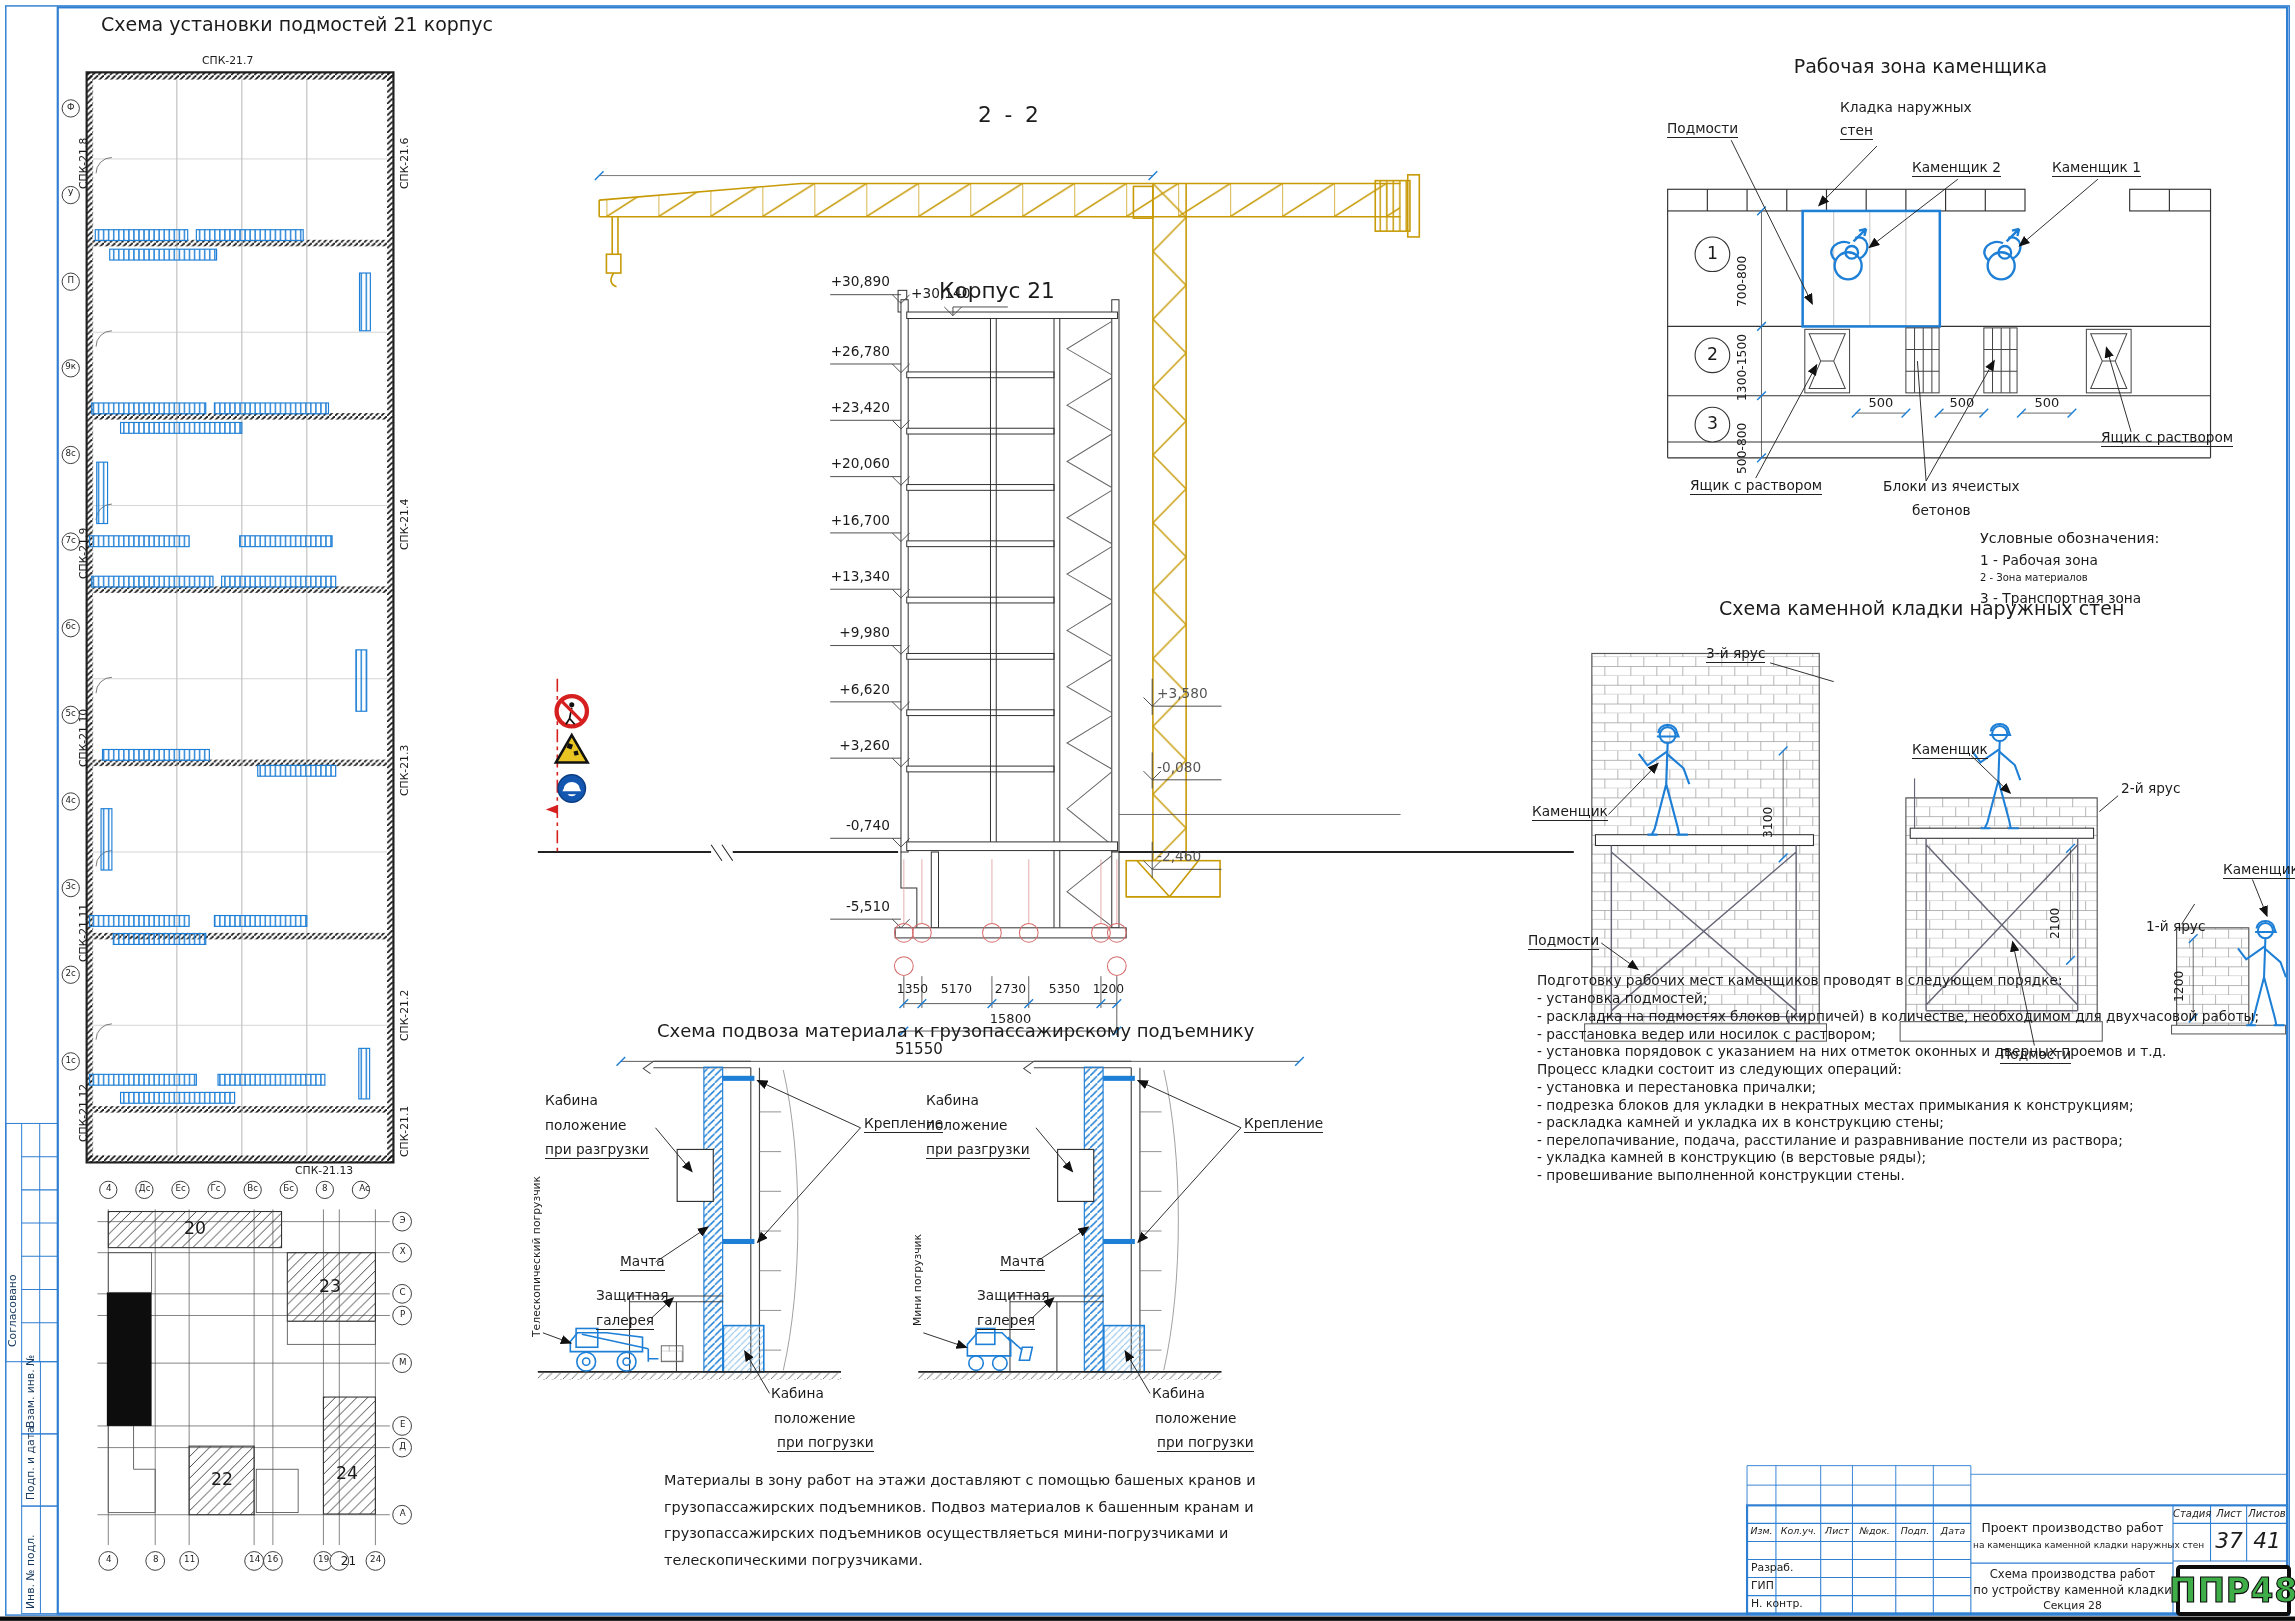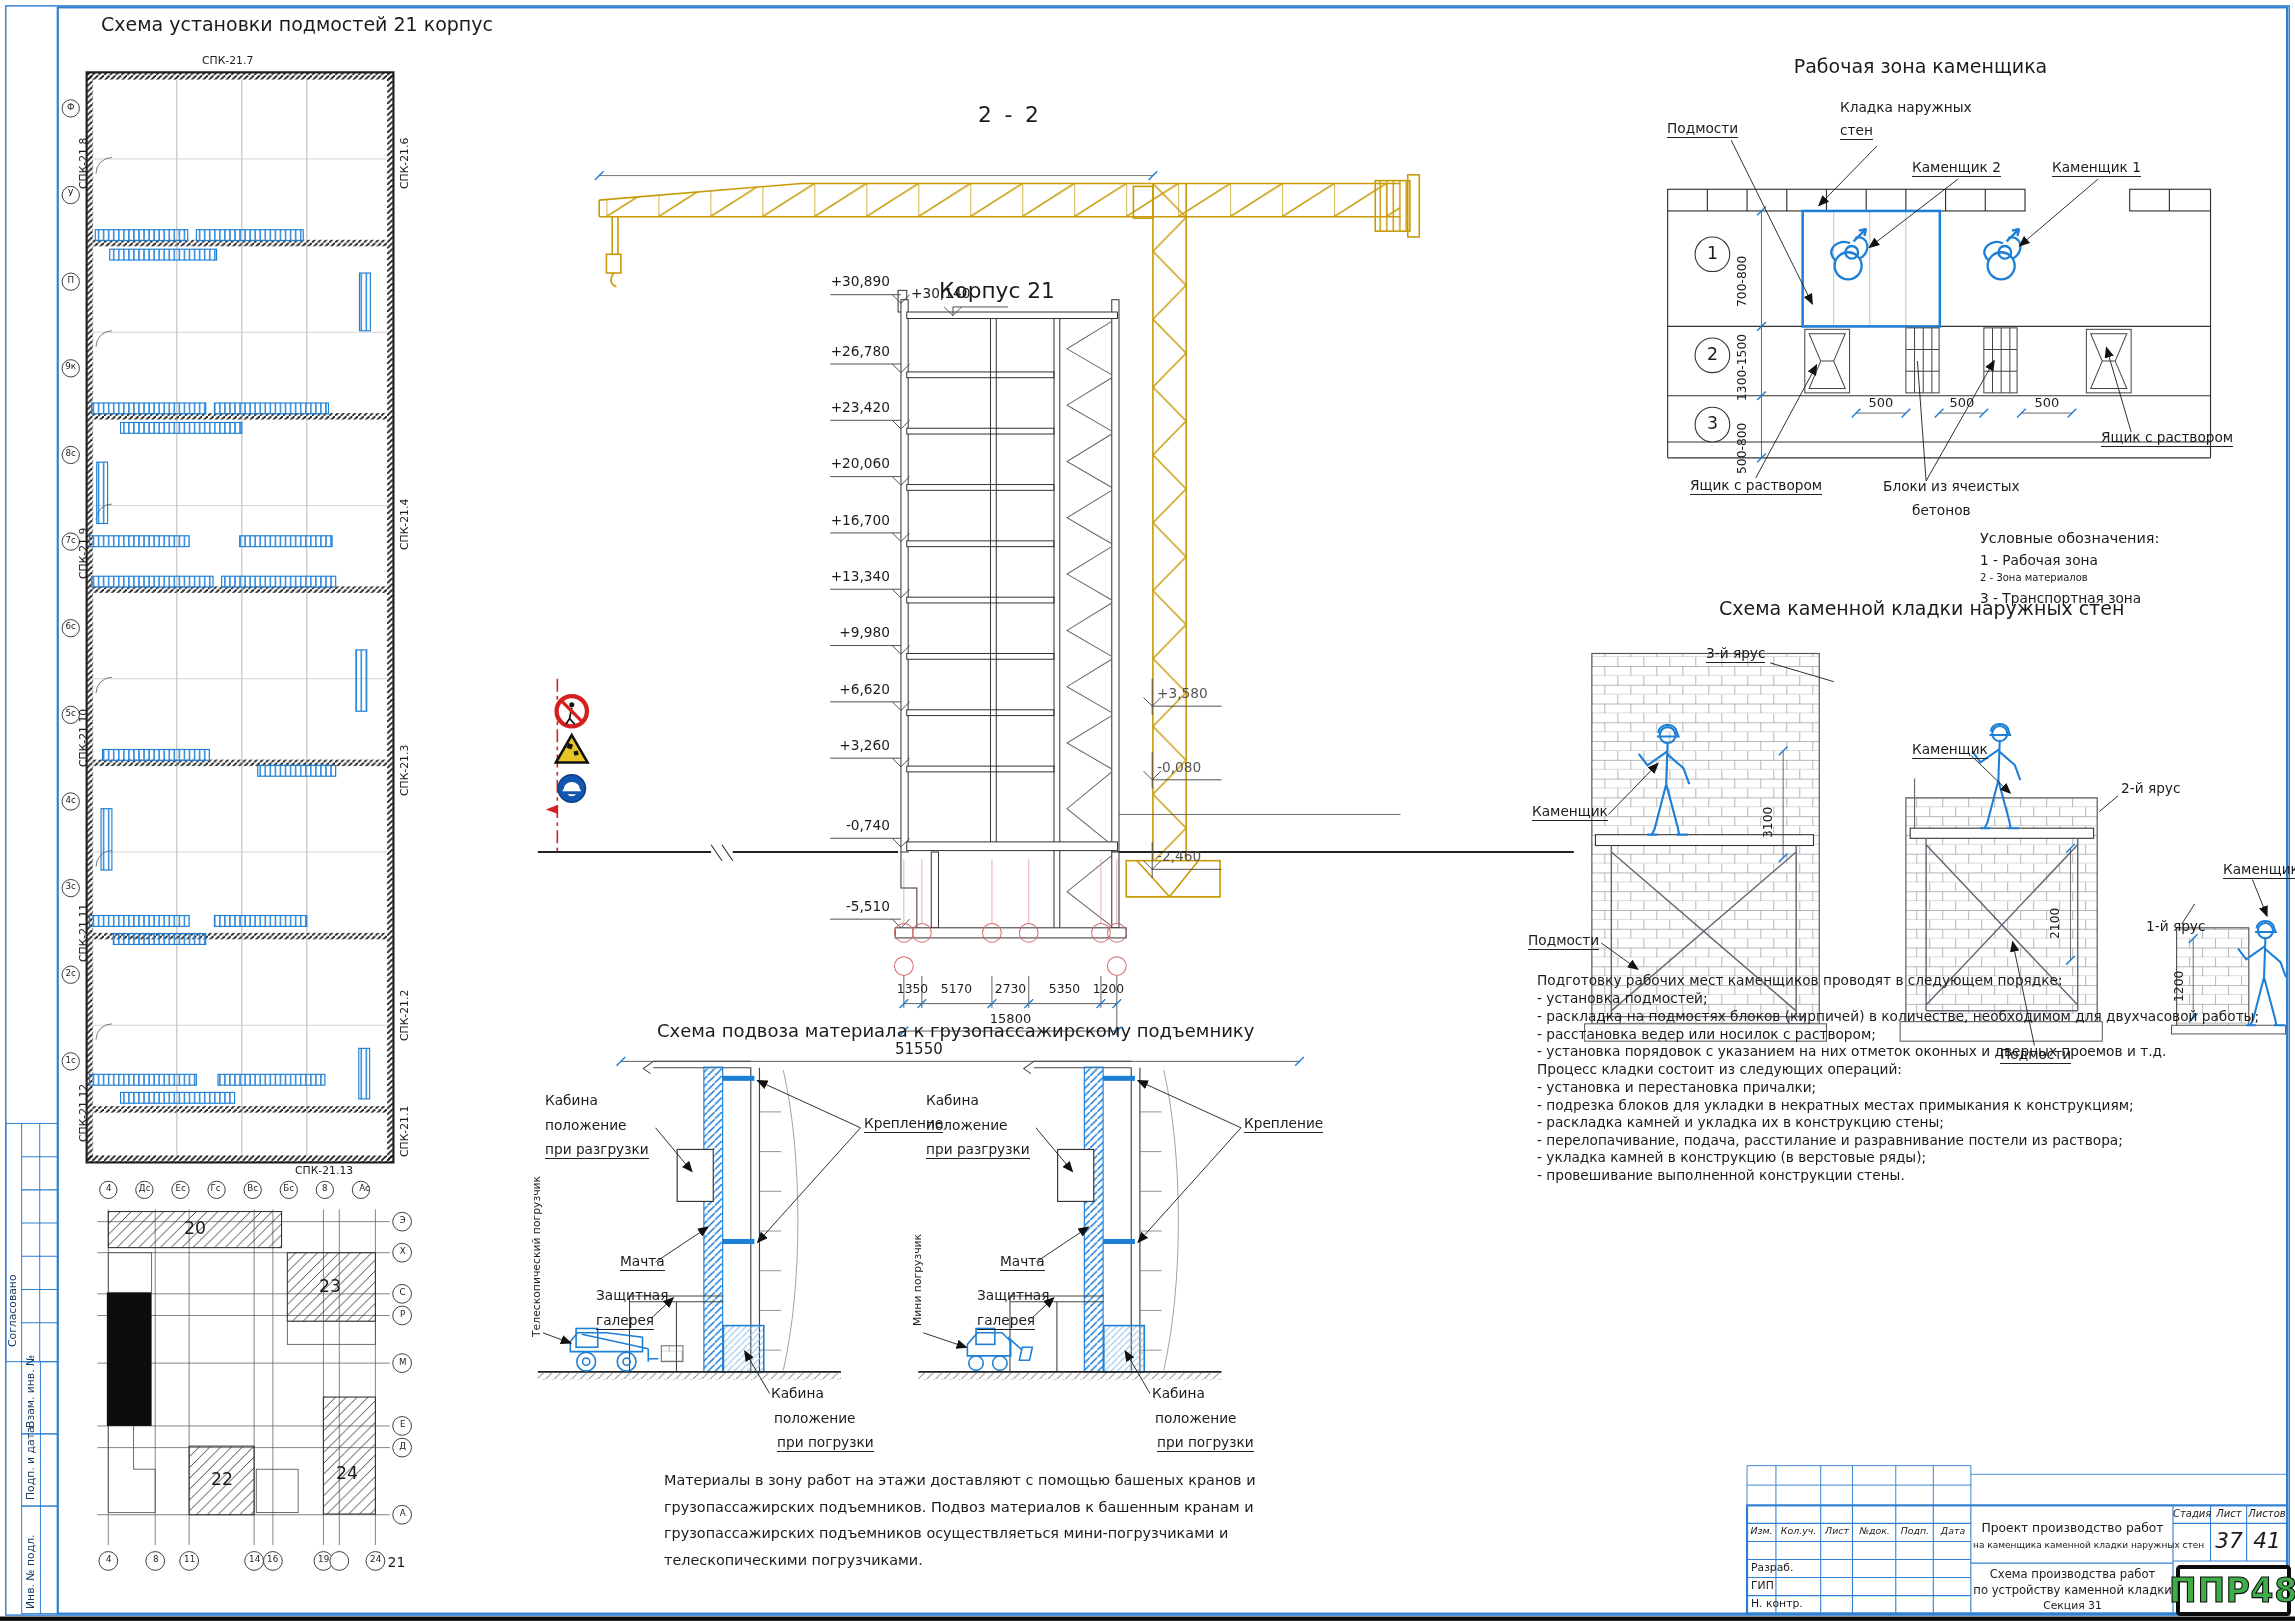--- a/index.html
+++ b/index.html
@@ -529,21 +529,21 @@
 <span class="t" style="left:184px;top:1219px;font-size:17.3px;">20</span>
 <span class="t" style="left:319px;top:1277px;font-size:17.3px;">23</span>
 <span class="t" style="left:211px;top:1470px;font-size:17.3px;">22</span>
 <span class="t" style="left:336px;top:1464px;font-size:17.3px;">24</span>
 <span class="t c" style="left:100px;top:1555px;width:17.3px;font-size:8.7px;">4</span>
 <span class="t c" style="left:147px;top:1555px;width:17.3px;font-size:8.7px;">8</span>
 <span class="t c" style="left:181px;top:1555px;width:17.3px;font-size:8.7px;">11</span>
 <span class="t c" style="left:246px;top:1555px;width:17.3px;font-size:8.7px;">14</span>
 <span class="t c" style="left:264px;top:1555px;width:17.3px;font-size:8.7px;">16</span>
 <span class="t c" style="left:315px;top:1555px;width:17.3px;font-size:8.7px;">19</span>
-<span class="t c" style="left:331px;top:1555px;width:35px;font-size:14px;margin-left:48px;">21</span>
+<span class="t c" style="left:331px;top:1555px;width:35px;font-size:12px;">21</span>
 <span class="t c" style="left:367px;top:1555px;width:17.3px;font-size:8.7px;">24</span>
 <span class="t c" style="left:394px;top:1216px;width:17.3px;font-size:8.7px;">Э</span>
 <span class="t c" style="left:394px;top:1247px;width:17.3px;font-size:8.7px;">Х</span>
 <span class="t c" style="left:394px;top:1288px;width:17.3px;font-size:8.7px;">С</span>
 <span class="t c" style="left:394px;top:1310px;width:17.3px;font-size:8.7px;">Р</span>
 <span class="t c" style="left:394px;top:1358px;width:17.3px;font-size:8.7px;">М</span>
 <span class="t c" style="left:394px;top:1420px;width:17.3px;font-size:8.7px;">Е</span>
 <span class="t c" style="left:394px;top:1442px;width:17.3px;font-size:8.7px;">Д</span>
 <span class="t c" style="left:394px;top:1509px;width:17.3px;font-size:8.7px;">А</span>
 
@@ -662,21 +662,21 @@
 <span class="t c" style="left:1853px;top:1526px;width:43px;font-size:9.4px;font-style:italic;">№док.</span>
 <span class="t c" style="left:1896px;top:1526px;width:38px;font-size:9.4px;font-style:italic;">Подп.</span>
 <span class="t c" style="left:1934px;top:1526px;width:38px;font-size:9.4px;font-style:italic;">Дата</span>
 <span class="t" style="left:1751px;top:1562px;font-size:10.8px;">Разраб.</span>
 <span class="t" style="left:1751px;top:1580px;font-size:10.8px;">ГИП</span>
 <span class="t" style="left:1751px;top:1598px;font-size:10.8px;">Н. контр.</span>
 <span class="t c" style="left:1973px;top:1522px;width:199px;font-size:12.3px;">Проект производство работ</span>
 <span class="t c" style="left:1973px;top:1541px;width:199px;font-size:9px;">на каменщика каменной кладки наружных стен</span>
 <span class="t c" style="left:1973px;top:1568px;width:199px;font-size:11.6px;">Схема производства работ</span>
 <span class="t c" style="left:1973px;top:1584px;width:199px;font-size:11.6px;">по устройству каменной кладки</span>
-<span class="t c" style="left:1973px;top:1600px;width:199px;font-size:10.8px;">Секция 31</span>
+<span class="t c" style="left:1973px;top:1600px;width:199px;font-size:10.8px;">Секция 28</span>
 <span class="t c" style="left:2173px;top:1508px;width:38px;font-size:10px;font-style:italic;">Стадия</span>
 <span class="t c" style="left:2211px;top:1508px;width:36px;font-size:10px;font-style:italic;">Лист</span>
 <span class="t c" style="left:2247px;top:1508px;width:40px;font-size:10px;font-style:italic;">Листов</span>
 <span class="t c" style="left:2211px;top:1529px;width:36px;font-size:21.7px;font-style:italic;">37</span>
 <span class="t c" style="left:2247px;top:1529px;width:40px;font-size:21.7px;font-style:italic;">41</span>
 <div class="logo" style="left:2176px;top:1565px;width:107px;height:43px;">ППР48</div>
 
 </div>
 
 

